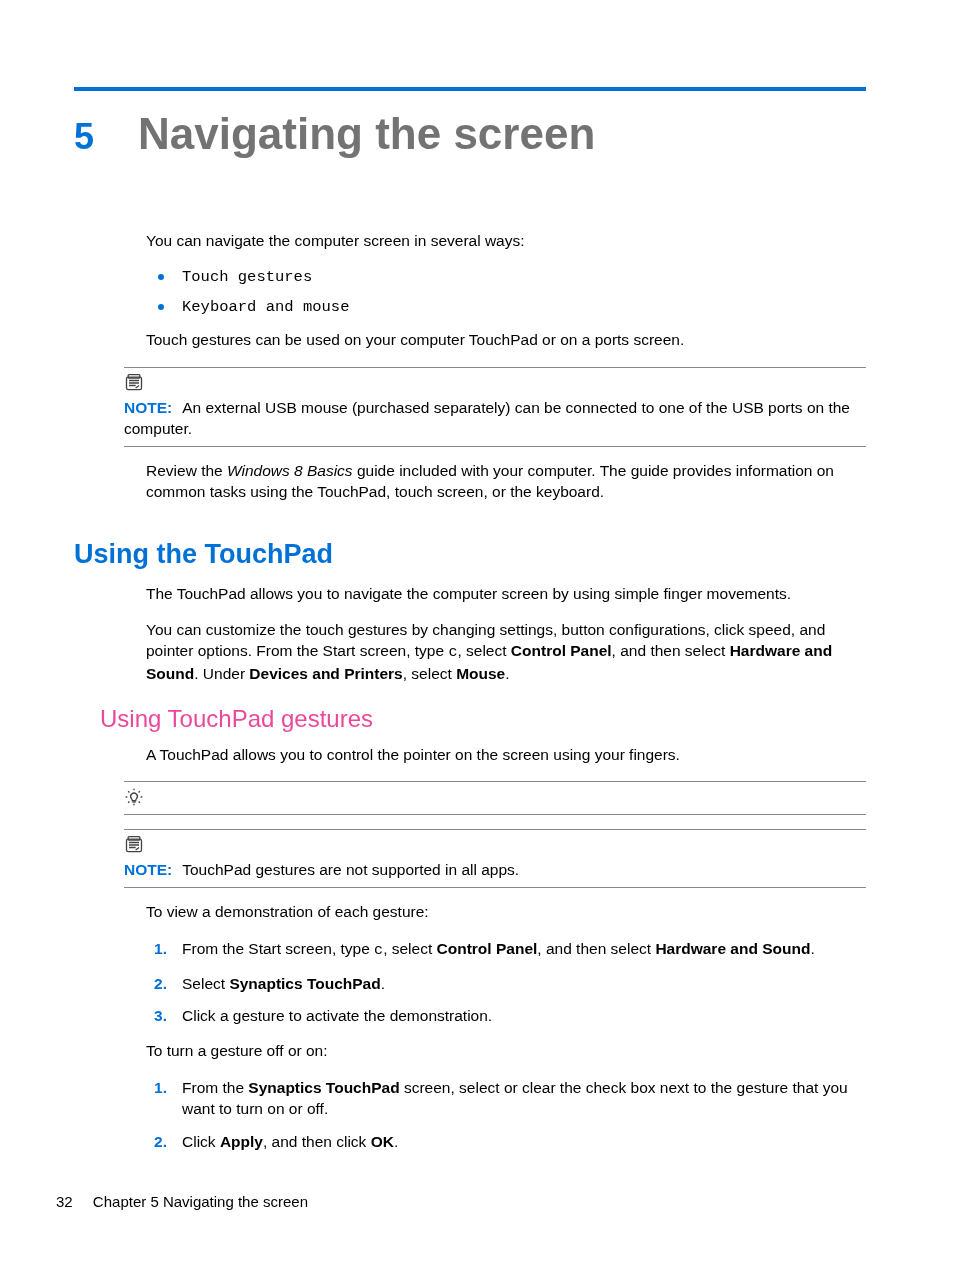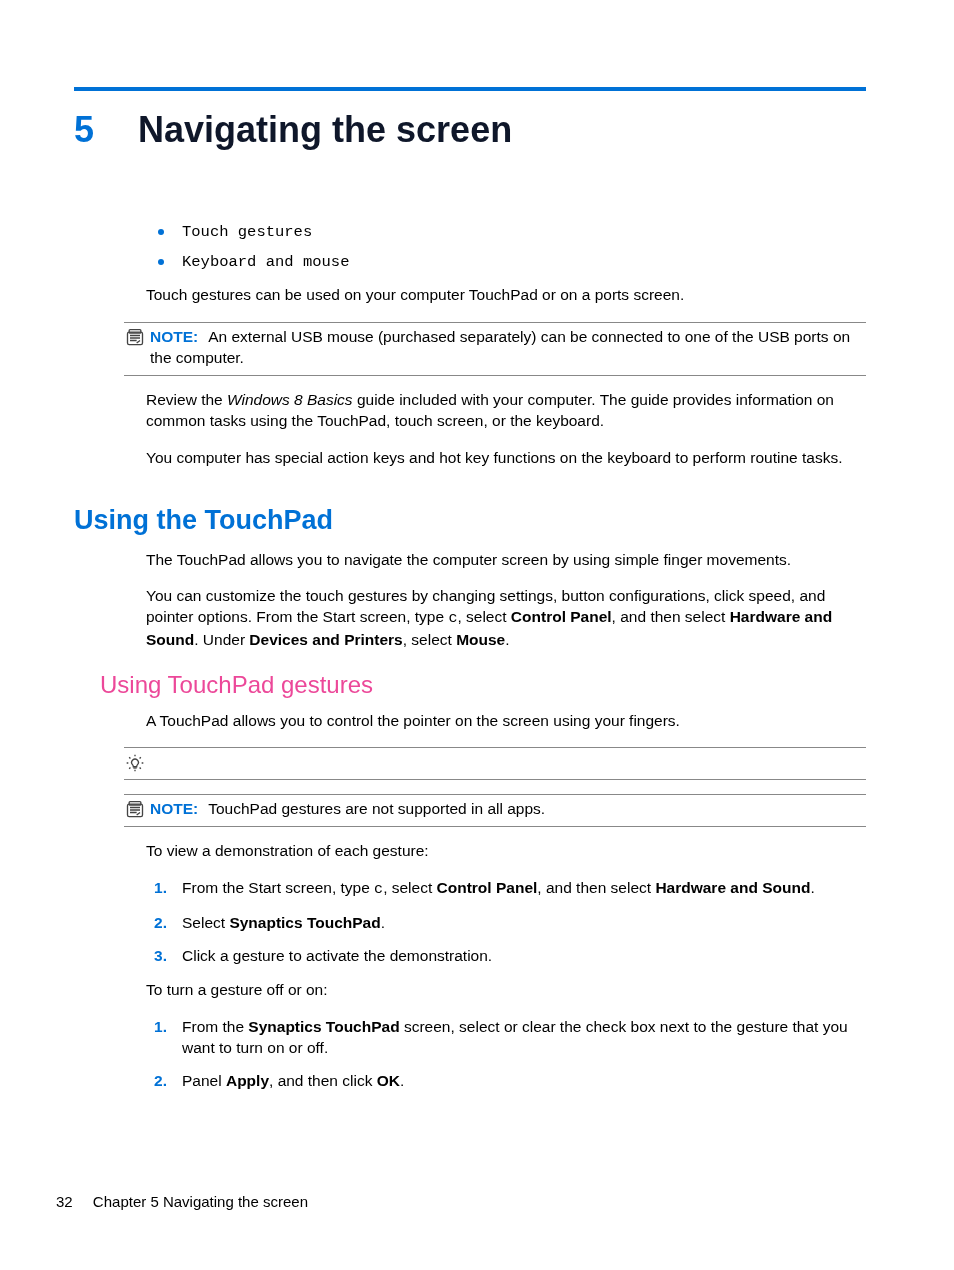--- a/index.html
+++ b/index.html
@@ -25,23 +25,23 @@
     align-items: baseline;
     gap: 44px;
     margin-bottom: 72px;
   }
   .chnum {
     font-size: 36px;
     font-weight: bold;
     color: #0071d6;
   }
   .chtitle {
-    font-size: 36px;
-    font-weight: bold;
-    color: #0f172a;
+    font-size: 44px;
+    font-weight: bold;
+    color: #737373;
   }
   .body-indent { margin-left: 72px; }
   p { margin: 0 0 16px 0; font-size: 15.5px; line-height: 1.35; }
   ul.bullets {
     list-style: none;
     padding: 0 0 0 36px;
     margin: 0 0 14px 0;
     font-family: Liberation Mono, monospace;
   }
   ul.bullets li {
@@ -60,20 +60,21 @@
     background: #0071d6;
   }
   .callout {
     display: flex;
     align-items: flex-start;
     gap: 4px;
     padding: 4px 0 6px 0;
     border-top: 1px solid #888;
     border-bottom: 1px solid #888;
     margin: 0 0 14px 50px;
+    flex-direction: column;
   }
   .callout .ico {
     flex: 0 0 22px;
     display: flex;
     justify-content: center;
     padding-top: 1px;
     color: #444;
   }
   .callout .ctext {
     font-size: 15.5px;
@@ -128,20 +129,21 @@
 <body>
 
 <div class="page">
   <div class="rule"></div>
   <div class="chapter">
     <span class="chnum">5</span>
     <span class="chtitle">Navigating the screen</span>
   </div>
 
   <div class="body-indent">
+    <p>You can navigate the computer screen in several ways:</p>
     <ul class="bullets">
       <li>Touch gestures</li>
       <li>Keyboard and mouse</li>
     </ul>
     <p>Touch gestures can be used on your computer TouchPad or on a ports screen.</p>
   </div>
 
   <div class="callout">
     <span class="ico">
       <svg viewBox="0 0 24 24" fill="none" stroke="currentColor" stroke-width="1.6">
@@ -152,21 +154,20 @@
     </span>
     <span class="ctext">
       <span class="cl">NOTE:</span><span>An external USB mouse (purchased separately) can be connected to one of the USB ports on the computer.</span>
     </span>
   </div>
 
   <div class="body-indent">
     <p>
       <span>Review the </span><em>Windows 8 Basics</em><span> guide included with your computer. The guide provides information on common tasks using the TouchPad, touch screen, or the keyboard.</span>
     </p>
-    <p>You computer has special action keys and hot key functions on the keyboard to perform routine tasks.</p>
   </div>
 
   <h2 class="sec">Using the TouchPad</h2>
 
   <div class="body-indent">
     <p>The TouchPad allows you to navigate the computer screen by using simple finger movements.</p>
     <p>
       <span>You can customize the touch gestures by changing settings, button configurations, click speed, and pointer options. From the Start screen, type </span><span class="mono">c</span><span>, select </span><strong>Control Panel</strong><span>, and then select </span><strong>Hardware and Sound</strong><span>. Under </span><strong>Devices and Printers</strong><span>, select </span><strong>Mouse</strong><span>.</span>
     </p>
   </div>
@@ -211,21 +212,21 @@
       </li>
       <li>Click a gesture to activate the demonstration.</li>
     </ol>
 
     <p>To turn a gesture off or on:</p>
     <ol class="num">
       <li>
         <span>From the </span><strong>Synaptics TouchPad</strong><span> screen, select or clear the check box next to the gesture that you want to turn on or off.</span>
       </li>
       <li>
-        <span>Panel </span><strong>Apply</strong><span>, and then click </span><strong>OK</strong><span>.</span>
+        <span>Click </span><strong>Apply</strong><span>, and then click </span><strong>OK</strong><span>.</span>
       </li>
     </ol>
   </div>
 
   <div class="footer">
     <span class="pg">32</span>
     <span>Chapter 5   Navigating the screen</span>
   </div>
 </div>
 

